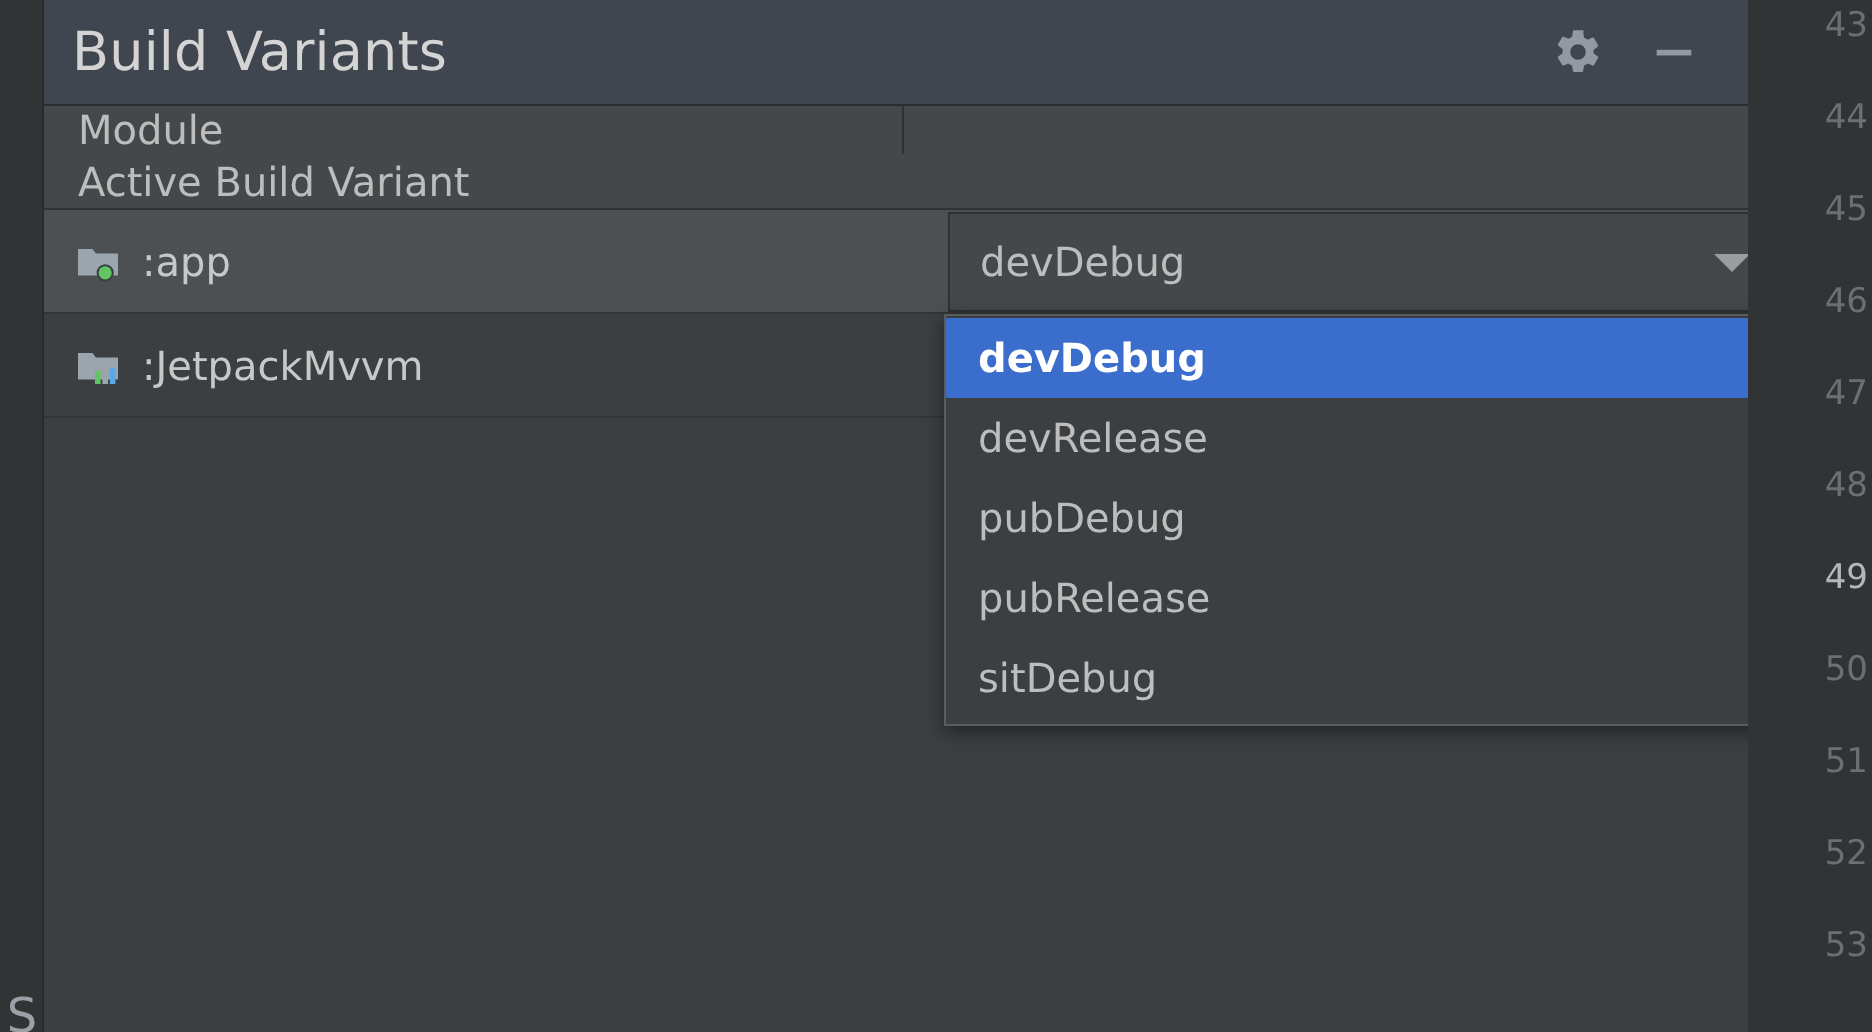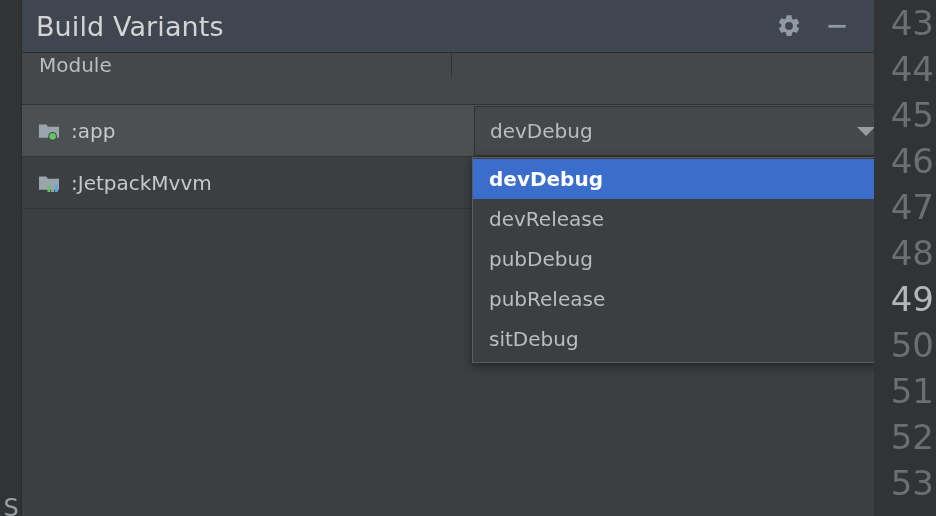--- a/index.html
+++ b/index.html
@@ -209,21 +209,21 @@
     left: 874px; top: 0;
     width: 62px; height: 516px;
     background: #313335;
   }
   .lineno {
     position: absolute;
     right: 2px;
     width: 58px;
     text-align: right;
     color: #6b6f71;
-    font-size: 34px;
+    font-size: 17px;
     font-family: "DejaVu Sans", "Liberation Sans", sans-serif;
   }
   .lineno.current { color: #b4b6b8; }
 
   
   .watermark {
     position: absolute;
     right: 12px;
     bottom: 8px;
     color: #cfd2d4;
@@ -255,20 +255,21 @@
         <div class="icon-btn">
           <svg width="26" height="26" viewBox="0 0 24 24">
             <rect x="4" y="11" width="16" height="2.6" fill="#9299a3"></rect>
           </svg>
         </div>
       </div>
     </div>
 
     <div class="table-header">
       <div class="th th-module">Module</div>
+      <div class="th th-variant">Active Build Variant</div>
     </div>
 
     <div class="table-body">
 
       <div class="row selected">
         <div class="cell-module">
           <svg class="mod-icon" viewBox="0 0 24 24">
             <path d="M2 5.5h7.2l1.8 2.2H22v11H2z" fill="#9aa5ad"></path>
             <circle cx="15.6" cy="17.4" r="4.3" fill="#3c3f41"></circle>
             <circle cx="15.6" cy="17.4" r="3.3" fill="#62c462"></circle>

